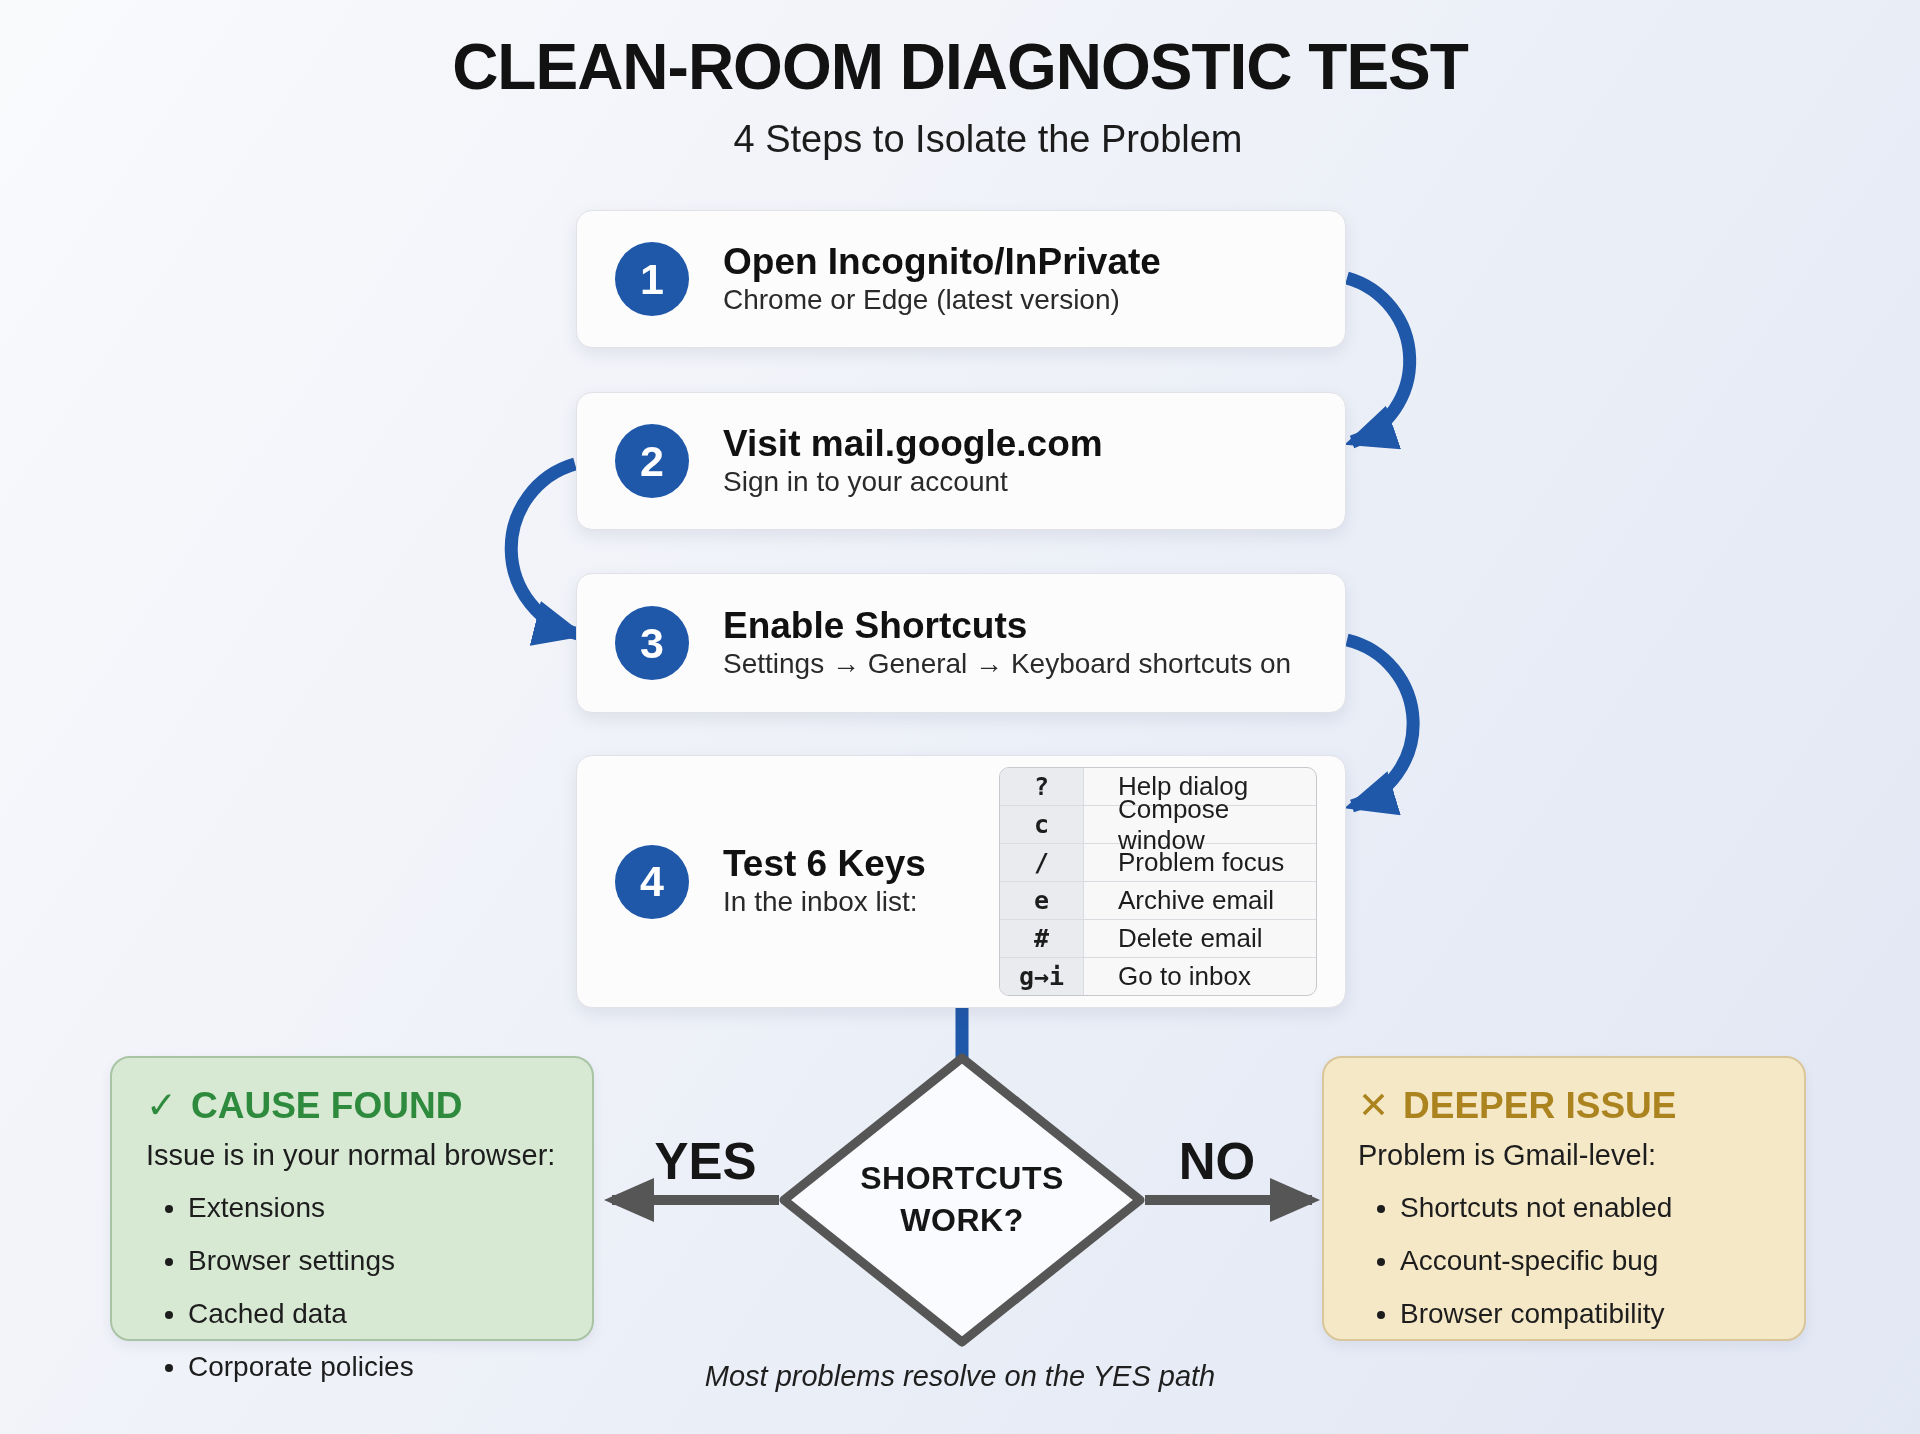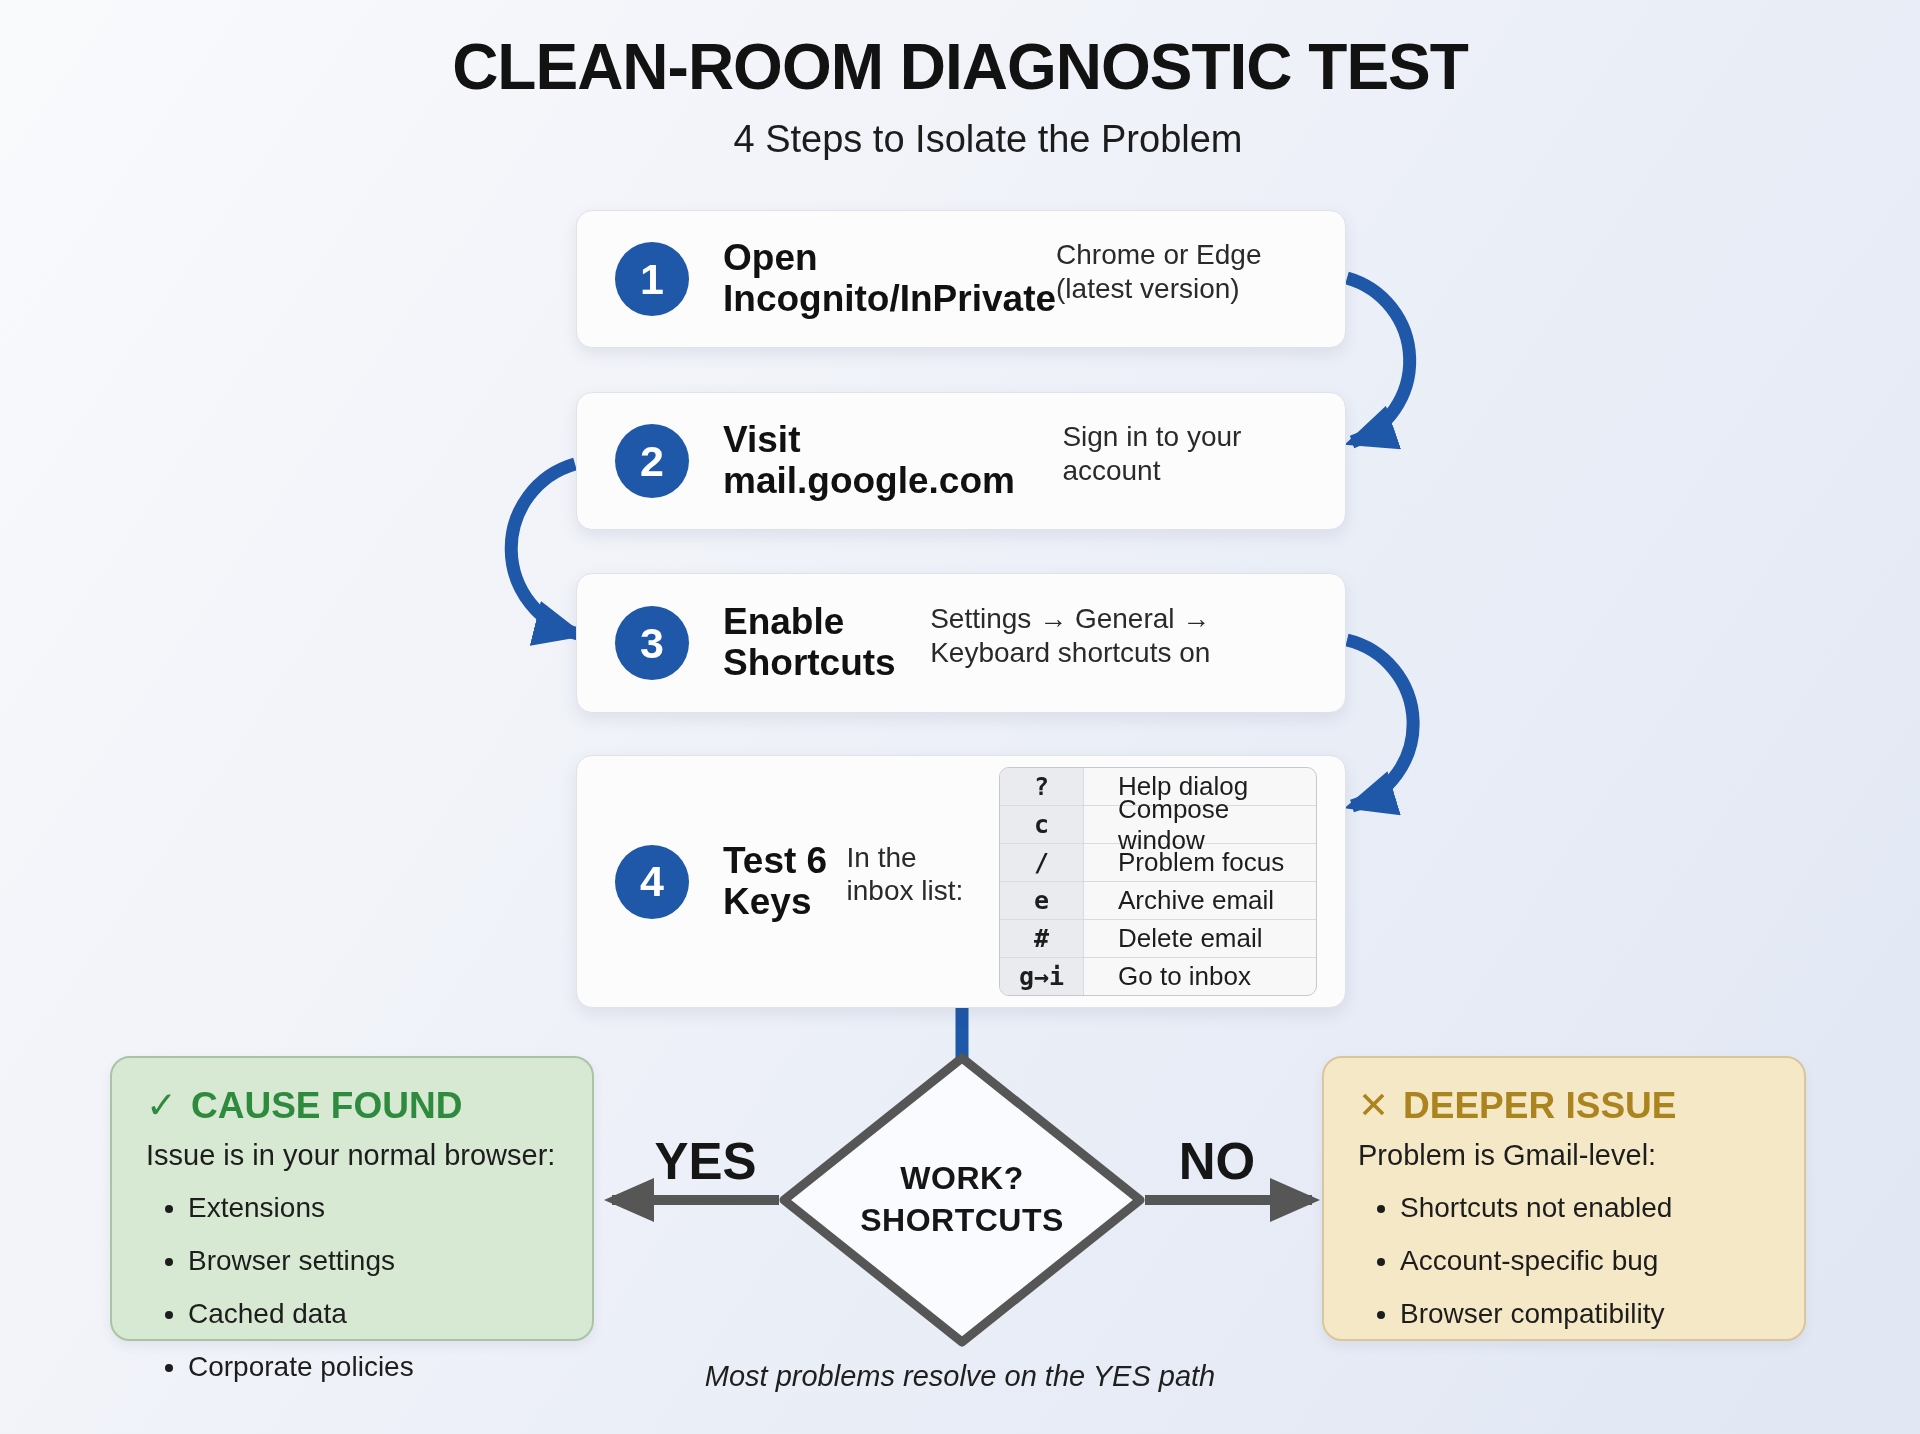--- a/index.html
+++ b/index.html
@@ -24,21 +24,21 @@
     background:#fcfcfd;border:1px solid #e1e2e7;border-radius:16px;
     box-shadow:0 6px 16px rgba(60,70,110,0.10);
     display:flex;align-items:center;gap:34px;padding:0 28px 0 38px;}
   .card-1{top:210px;height:138px;}
   .card-2{top:392px;height:138px;}
   .card-3{top:573px;height:140px;}
   .card-4{top:755px;height:253px;}
   .step-num{flex:0 0 74px;width:74px;height:74px;border-radius:50%;
     background:#1f57a9;color:#fff;font-size:43px;font-weight:700;
     display:flex;align-items:center;justify-content:center;}
-  .step-text{display:flex;flex-direction:row;}
+  .step-text{display:flex;flex-direction:column;}
   .step-title{font-size:37px;font-weight:700;color:#111;line-height:1.1;}
   .step-sub{font-size:28px;color:#2a2a2a;line-height:1.2;}
   .card-4 .step-text{flex:1 1 auto;}
 
   .key-table{flex:0 0 316px;width:316px;border:1.5px solid #c7c8cd;border-radius:10px;
     overflow:hidden;background:#f8f8f9;}
   .key-row{display:flex;height:37px;border-top:1px solid #dadbe0;}
   .key-row:first-child{border-top:none;}
   .key-cell{flex:0 0 83px;background:#eaebee;border-right:1px solid #dadbe0;
     display:flex;align-items:center;justify-content:center;
@@ -145,22 +145,22 @@
         <div class="action-cell">Delete email</div>
       </div>
       <div class="key-row">
         <div class="key-cell">g→i</div>
         <div class="action-cell">Go to inbox</div>
       </div>
     </div>
   </div>
 
   <div class="decision-label">
+    <div>SHORTCUTS</div>
     <div>WORK?</div>
-    <div>SHORTCUTS</div>
   </div>
   <div class="branch-label yes-label">YES</div>
   <div class="branch-label no-label">NO</div>
 
   <div class="outcome-box outcome-yes">
     <div class="outcome-head">
       <span>✓</span>
       <span>CAUSE FOUND</span>
     </div>
     <div class="outcome-lead">Issue is in your normal browser:</div>

